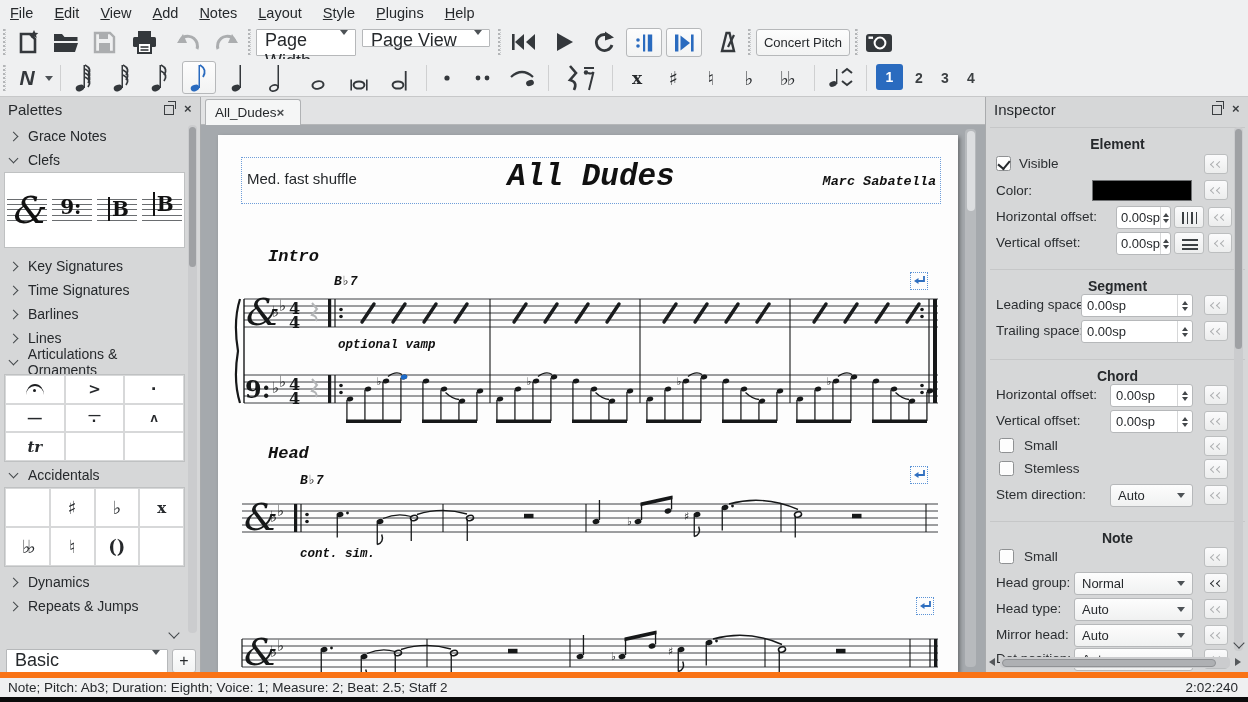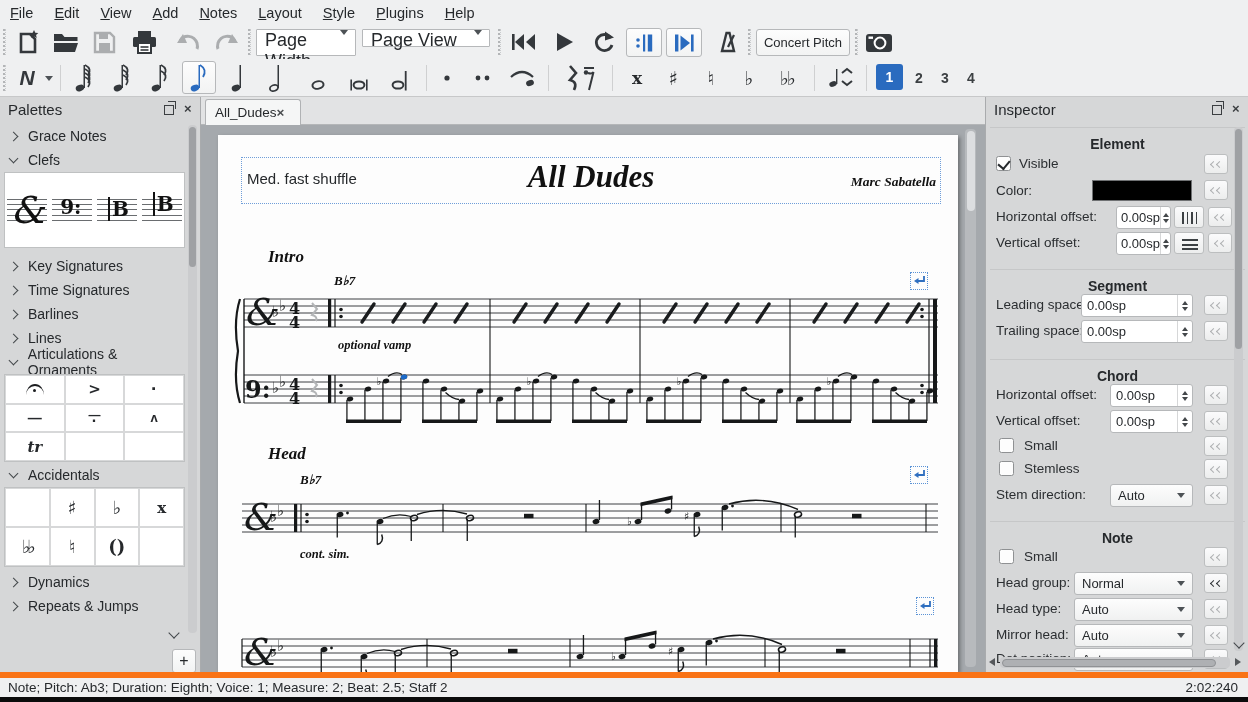--- a/index.html
+++ b/index.html
@@ -38,21 +38,21 @@
   .ministaff{position:relative;width:40px;height:22px;background:repeating-linear-gradient(#6a6d70 0 1px,transparent 1px 5.2px)}
   .clefg{position:absolute;font-family:"DejaVu Serif",serif;color:#111}
   .scroll{position:absolute;background:#cbccce;border-radius:4px}
   .thumb{position:absolute;background:#9fa1a4;border-radius:4px}
   
   #center{position:absolute;left:201px;top:97px;width:784px;height:575px}
   #tabbar{position:absolute;left:0;top:0;width:100%;height:28px;background:#e2e3e4;border-bottom:1px solid #b4b6b8}
   #tab1{position:absolute;left:4px;top:2px;width:96px;height:26px;background:#f5f6f6;border:1px solid #b0b2b4;border-bottom:none;border-radius:3px 3px 0 0;display:flex;align-items:center;font-size:13.5px;padding-left:9px;gap:0}
   #scoreview{position:absolute;left:0;top:28px;width:784px;height:547px;background:#a5a9ad;overflow:hidden}
   #page{position:absolute;left:17px;top:10px;width:740px;height:537px;background:#fdfdfd;box-shadow:2px 2px 4px rgba(0,0,0,.35);overflow:hidden}
-  .jazz{font-family:Liberation Serif, serif;font-style:italic;font-weight:bold;color:#111}
+  .jazz{font-family:Liberation Mono, monospace;font-style:italic;font-weight:bold;color:#111}
   .dframe{position:absolute;border:1px dotted #6f9ed9}
   .brk{position:absolute;width:18px;height:18px;border:1.5px dotted #5b93d6;display:flex;align-items:center;justify-content:center}
   
   .ilabel{position:absolute;font-size:13.5px;color:#2b2e31;white-space:nowrap}
   .ihead{position:absolute;width:255px;text-align:center;font-weight:bold;font-size:14px;border-top:1px solid #c6c7c8;padding-top:8px;left:4px}
   .spin{position:absolute;background:#fff;border:1px solid #b6b8ba;border-radius:3px;font-size:13px;display:flex;align-items:center;padding-left:5px}
   .spin .arrows{margin-left:auto;width:15px;height:100%;border-left:1px solid #d6d7d8;display:flex;flex-direction:column;align-items:center;justify-content:center;gap:2px}
   .ua{width:0;height:0;border-left:3.5px solid transparent;border-right:3.5px solid transparent;border-bottom:4.5px solid #43474a}
   .da{width:0;height:0;border-left:3.5px solid transparent;border-right:3.5px solid transparent;border-top:4.5px solid #43474a}
   .dd{position:absolute;background:linear-gradient(#fdfdfd,#f0f1f1);border:1px solid #b6b8ba;border-radius:3px;font-size:13px;display:flex;align-items:center;padding-left:7px}
@@ -447,20 +447,24 @@
     <div class="pitem" style="top:497px">
         <span class="chev"></span>
         <span>Repeats &amp; Jumps</span>
       </div>
     <div class="abs" style="left:170px;top:532px;width:8px;height:8px;border-right:1.7px solid #43474a;border-bottom:1.7px solid #43474a;transform:rotate(45deg)"></div>
 
     <div class="scroll" style="left:188px;top:28px;width:9px;height:508px">
         <div class="thumb" style="left:1px;top:2px;width:7px;height:140px"></div>
       </div>
 
+    <div class="combo" style="left:6px;top:552px;width:162px;height:24px">
+      <span class="cv">Basic</span>
+        <span class="dda"></span>
+    </div>
     <div class="tbtn raised" style="left:172px;top:552px;width:24px;height:24px;font-size:16px">
         <span>+</span>
       </div>
   </div>
 
   <div id="center">
     <div id="tabbar">
       <div id="tab1">
         <span>All_Dudes</span>
         <span style="font-weight:bold;color:#4a4d50">×</span>

